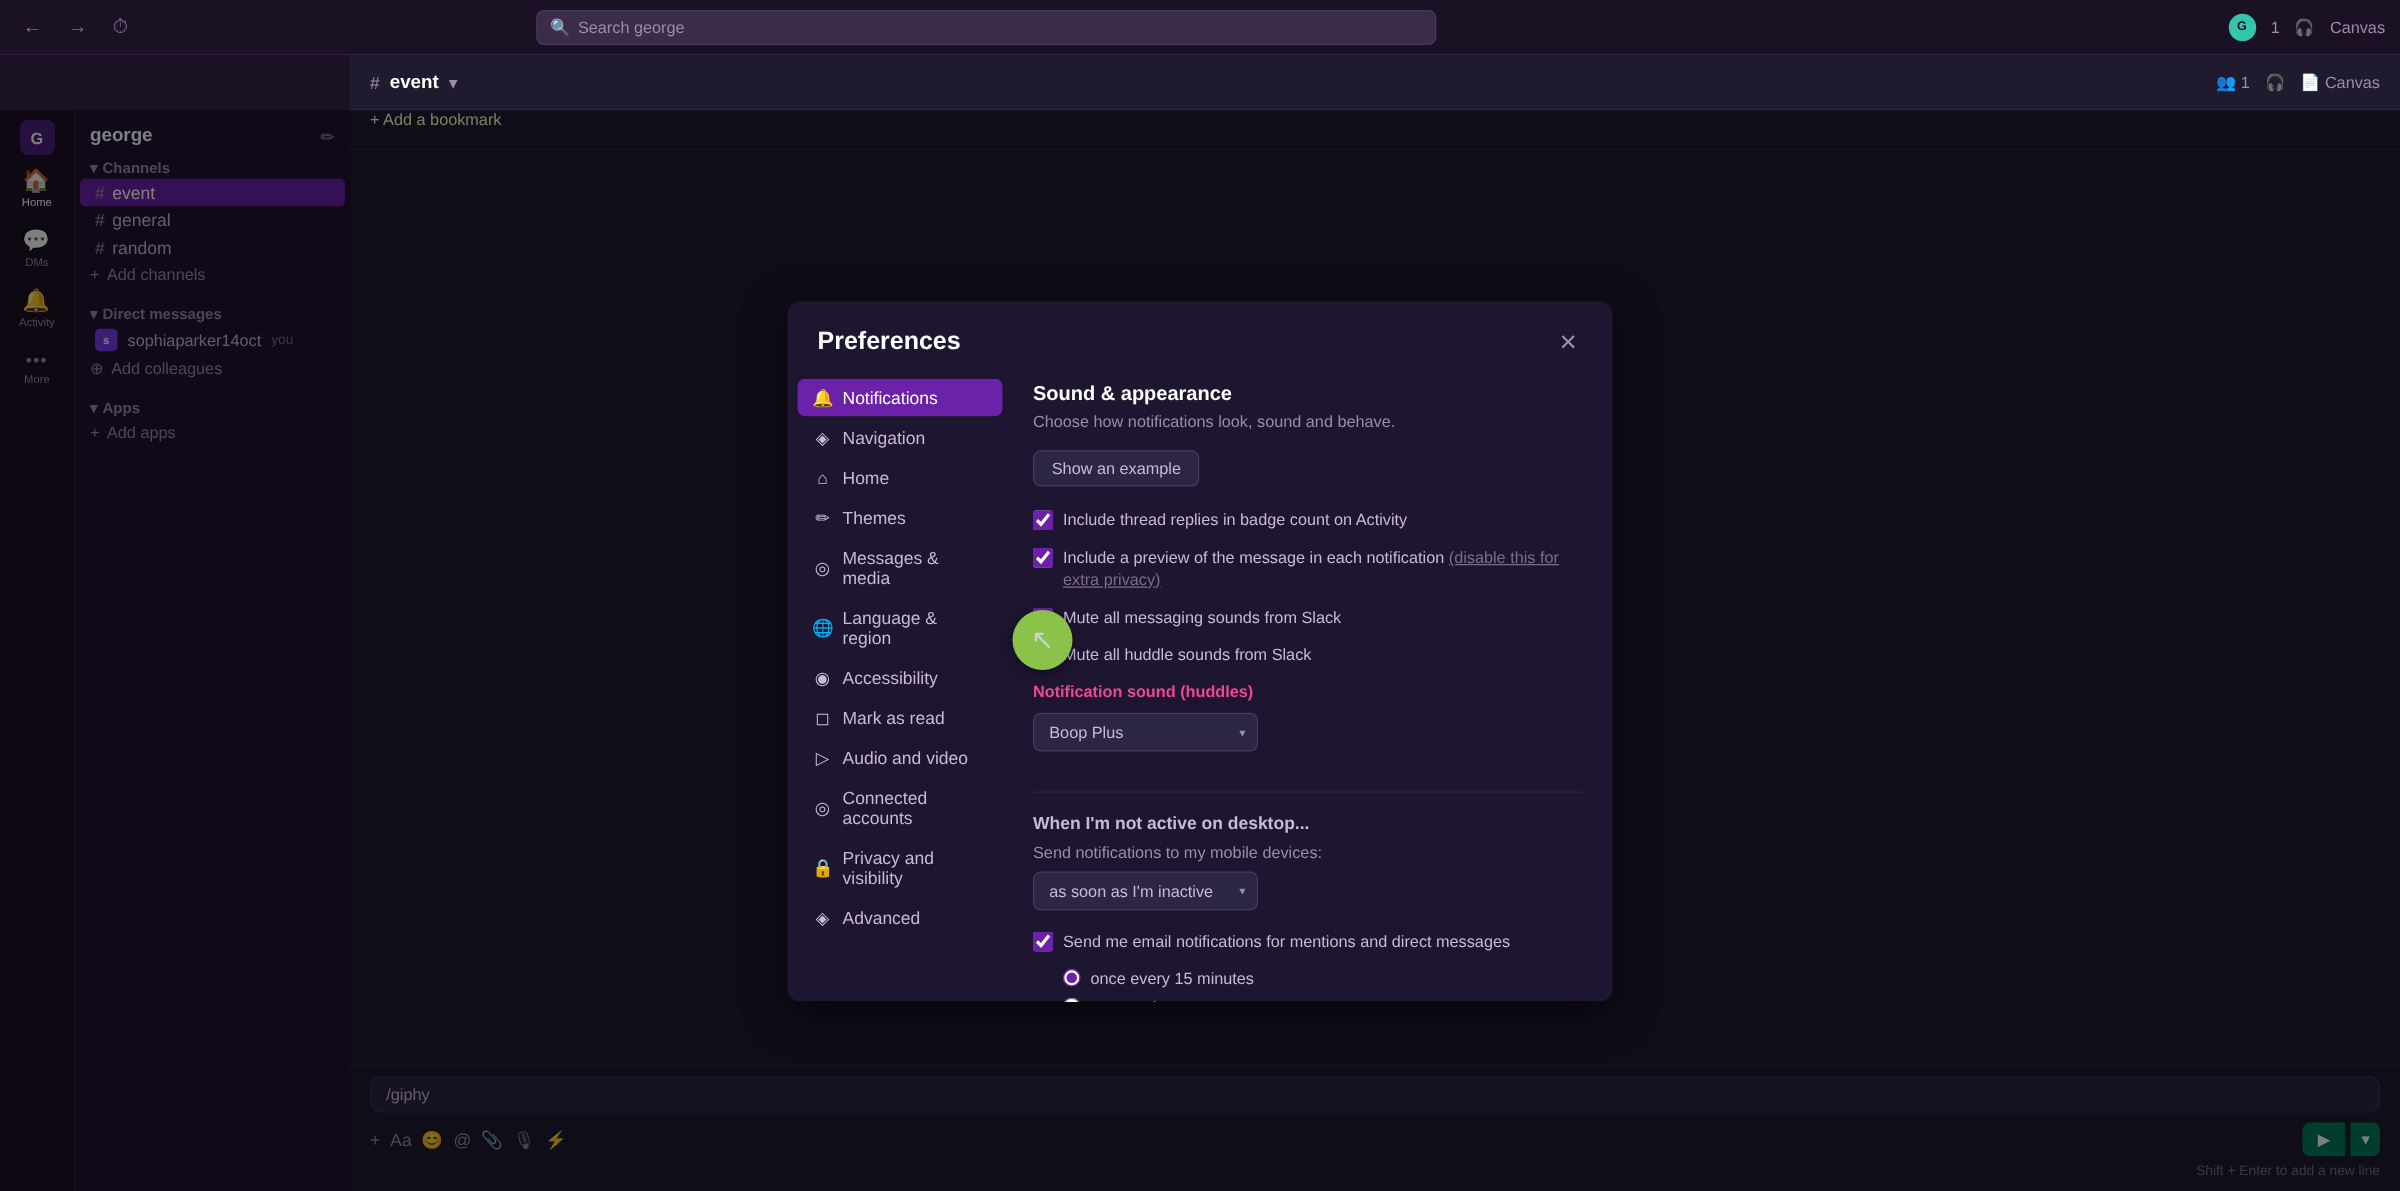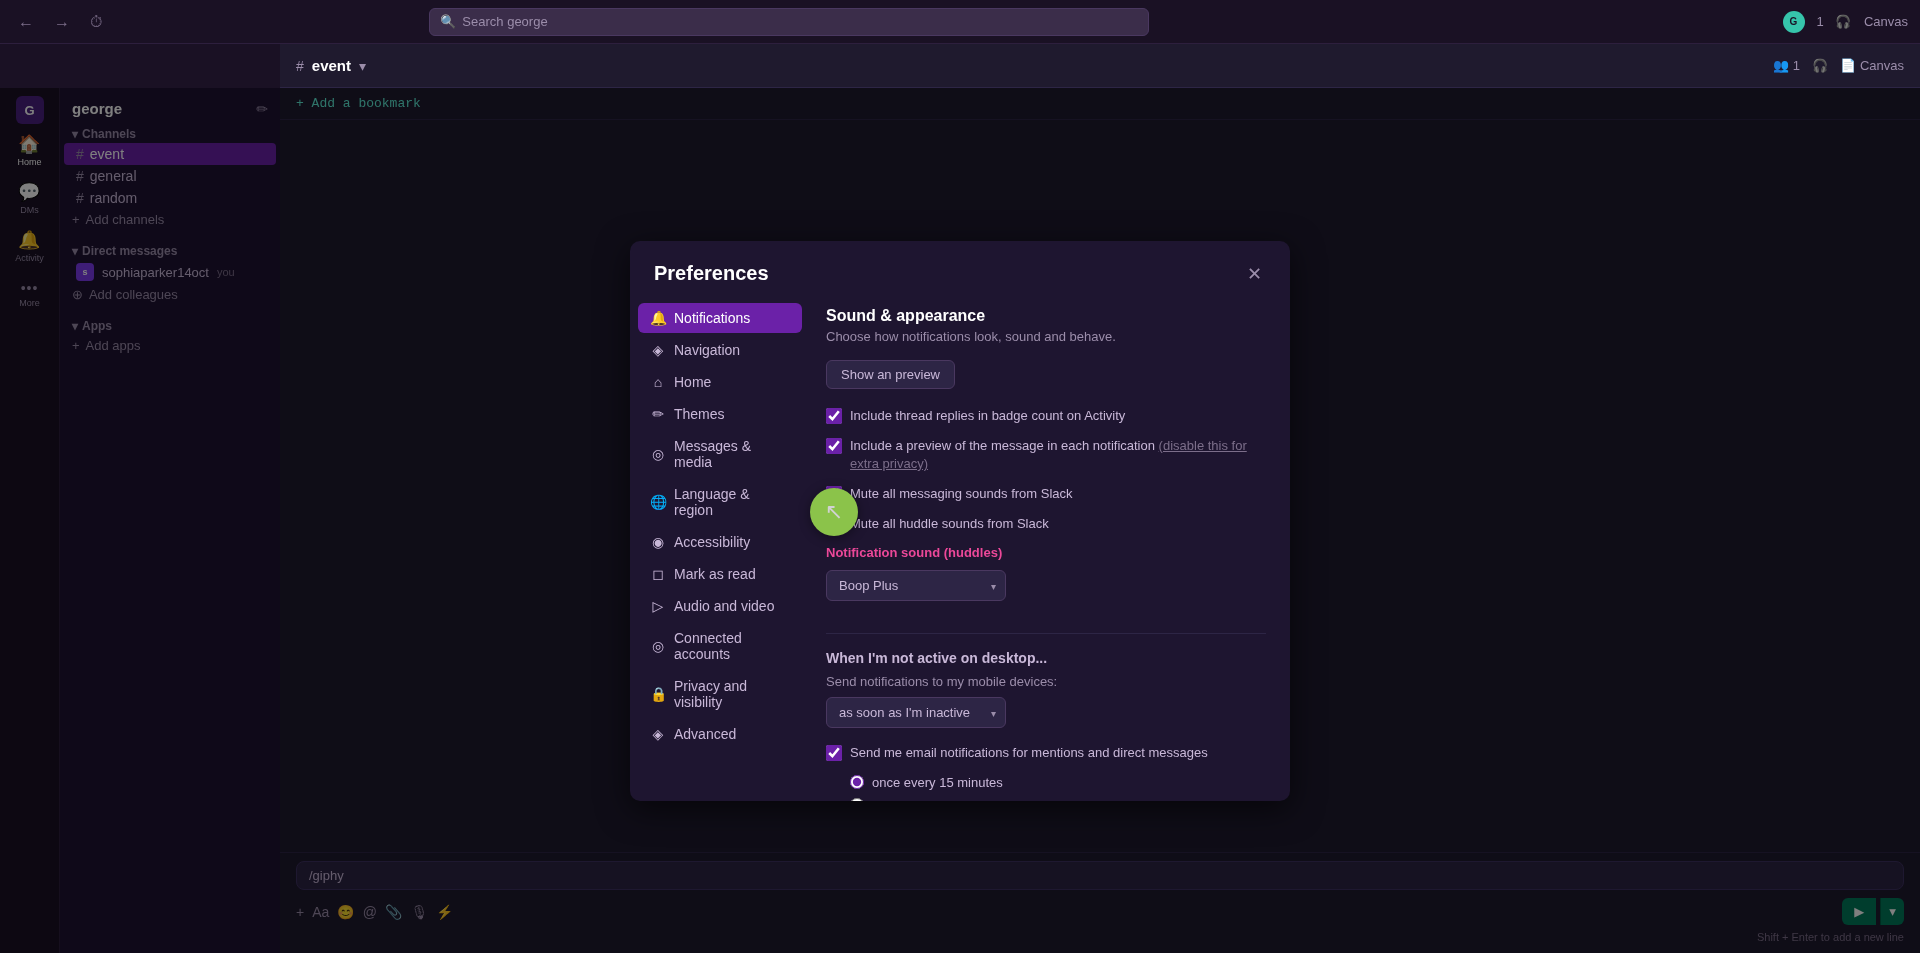--- a/index.html
+++ b/index.html
@@ -486,27 +486,25 @@
       justify-content: center;
       font-size: 22px;
       z-index: 200;
       pointer-events: none;
       box-shadow: 0 2px 12px rgba(0,0,0,0.4);
     }
 
     .bookmark-bar {
       height: 32px;
       display: flex;
-      align-items: center;
       padding: 0 16px;
       border-bottom: 1px solid #2d2545;
-      color: #5eead4;
+      color: #fef9c3;
       font-size: 13px;
       gap: 6px;
-      font-family: Liberation Mono, monospace;
     }
   </style>
 </head>
 <body>
 
 <div class="topbar">
   <button class="topbar-nav-btn">←</button>
   <button class="topbar-nav-btn">→</button>
   <button class="topbar-nav-btn">⏱</button>
 
@@ -711,21 +709,21 @@
           <div class="pref-item">
             <span class="pref-icon">◈</span>
             <span>Advanced</span>
           </div>
         </div>
 
         <div class="pref-content">
           <div class="pref-section-title">Sound &amp; appearance</div>
           <div class="pref-section-desc">Choose how notifications look, sound and behave.</div>
 
-          <button class="show-example-btn">Show an preview</button>
+          <button class="show-example-btn">Show an example</button>
 
           <div class="checkbox-row">
             <input type="checkbox" id="cb1" checked="" style="">
             <label class="checkbox-label" for="cb1">Include thread replies in badge count on Activity</label>
           </div>
 
           <div class="checkbox-row">
             <input type="checkbox" id="cb2" checked="" style="">
             <label class="checkbox-label" for="cb2">
               <span>Include a preview of the message in each notification</span>

